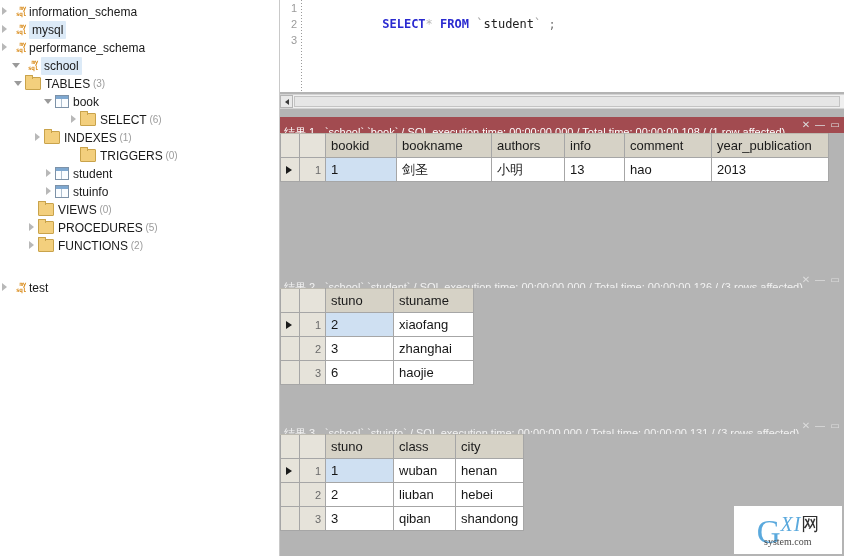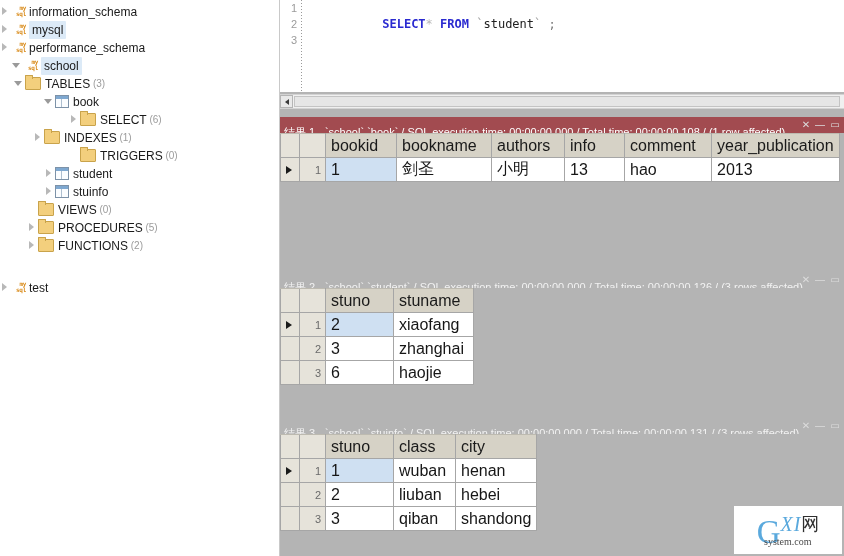--- a/index.html
+++ b/index.html
@@ -161,21 +161,21 @@
     position:absolute;top:0;display:block;width:12px;height:11px;
     color:#dcdcdc;font-size:10px;line-height:11px;text-align:center;
   }
   .wctrl span.a{right:30px;}
   .wctrl span.b{right:16px;}
   .wctrl span.c{right:1px;}
 
   .grid{border-collapse:collapse;table-layout:fixed;background:#ffffff;}
   .grid th,.grid td{
     border:1px solid #a6a6a6;
-    font-size:16px;padding:0 5px;height:24px;box-sizing:border-box;
+    font-size:13px;padding:0 5px;height:24px;box-sizing:border-box;
     font-family:"Liberation Sans","DejaVu Sans",sans-serif;
     overflow:hidden;white-space:nowrap;text-align:left;
     color:#161616;
   }
   .grid th{
     background:#d6d2c6;font-weight:normal;color:#1a1a1a;
     border-top:1px solid #bdbab0;
   }
   .grid th.rh,.grid td.rh{
     background:#e6e3da;border-right:1px solid #a6a6a6;

